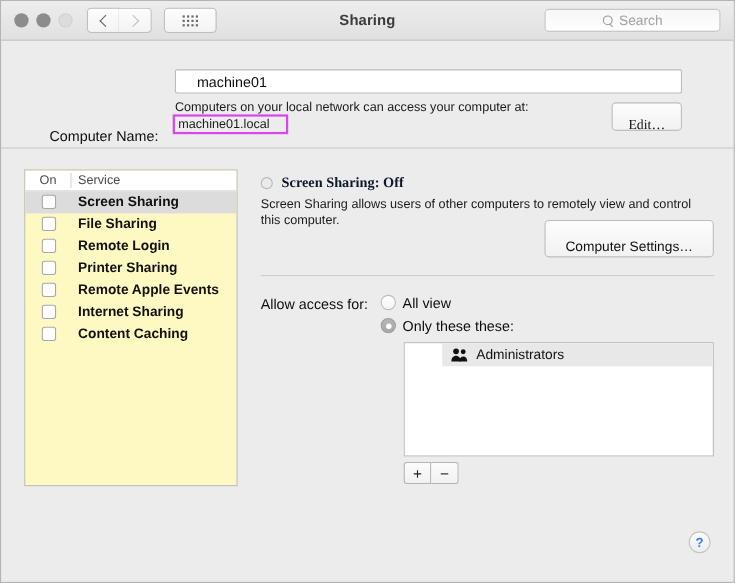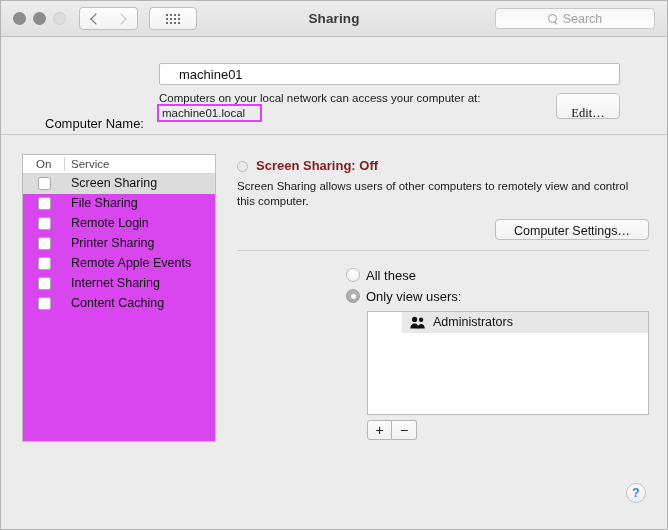--- a/index.html
+++ b/index.html
@@ -175,21 +175,21 @@
     left: 0; top: 133px;
     width: 666px; height: 1px;
     background: #c9c9c9;
   }
 
   
   #services-box {
     position: absolute;
     left: 21px; top: 153px;
     width: 194px; height: 288px;
-    background: #d946ef;
+    background: #fef9c3;
     border: 1px solid #bdbdbd;
     overflow: hidden;
   }
   #services-header {
     position: relative;
     height: 19px;
     background: #ffffff;
     border-bottom: 1px solid #d6d6d6;
     font-size: 11.5px;
     color: #4a4a4a;
@@ -203,20 +203,21 @@
   #services-header .h-div {
     position: absolute; left: 41px; top: 2px;
     width: 1px; height: 14px;
     background: #d3d3d3;
   }
   .service-row {
     position: relative;
     height: 20px;
     display: flex;
     align-items: center;
+    font-weight: bold;
   }
   .service-row.selected { background: #dcdcdc; }
   .service-row .cbox {
     position: absolute; left: 15px; top: 3px;
     width: 13px; height: 13px;
     background: #ffffff;
     border: 1px solid #a9a9a9;
     border-radius: 2.5px;
   }
   .service-row .slabel {
@@ -232,42 +233,43 @@
     width: 11px; height: 11px;
     border: 1px solid #b9b9b9;
     border-radius: 50%;
     background: #eaeaea;
   }
   #status-title {
     position: absolute;
     left: 255px; top: 157px;
     font-size: 13px;
     font-weight: bold;
-    color: #7f1d1d;
+    color: #0f172a;
+    font-family: Liberation Serif, serif;
   }
   #status-desc {
     position: absolute;
     left: 236px; top: 178px;
     width: 412px;
     font-size: 11.5px;
     color: #1a1a1a;
     line-height: 15px;
   }
   #computer-settings-button {
     position: absolute;
-    left: 494px; top: 218px;
+    left: 494px; top: 199px;
     width: 154px; height: 21px;
     background: linear-gradient(to bottom, #fdfdfd 0%, #f2f2f2 100%);
     border: 1px solid #bfbfbf;
     border-radius: 4px;
     font-family: "Liberation Sans", sans-serif;
     font-size: 12.5px;
     color: #111;
     cursor: default;
-    padding: 4px;
+    padding: 16px;
   }
   #hsep-mid {
     position: absolute;
     left: 236px; top: 249px;
     width: 412px; height: 1px;
     background: #cdcdcd;
   }
 
   #allow-label {
     position: absolute;
@@ -456,24 +458,25 @@
     </div>
   </div>
 
   <div id="status-dot"></div>
   <div id="status-title">Screen Sharing: Off</div>
   <div id="status-desc">Screen Sharing allows users of other computers to remotely view and control this computer.</div>
   <button id="computer-settings-button">Computer Settings…</button>
 
   <div id="hsep-mid"></div>
 
+  <div id="allow-label">Allow access for:</div>
   <span class="radio" id="radio-all"></span>
-  <span id="radio-all-label">All these</span>
+  <span id="radio-all-label">All view</span>
   <span class="radio on" id="radio-only"></span>
-  <span id="radio-only-label">Only view users:</span>
+  <span id="radio-only-label">Only these these:</span>
 
   <div id="users-box">
     <div id="users-row">
       <svg id="group-icon" viewBox="0 0 16 13">
         <circle cx="4.6" cy="3.4" r="2.6" fill="#111"></circle>
         <circle cx="11.1" cy="3.8" r="2.2" fill="#111"></circle>
         <path d="M0.3 12.6c0-3.1 1.9-5.1 4.3-5.1s4.3 2 4.3 5.1z" fill="#111"></path>
         <path d="M7.6 12.6c0-2.7 1.6-4.5 3.6-4.5s3.6 1.8 3.6 4.5z" fill="#111"></path>
       </svg>
       <span class="ulabel">Administrators</span>

